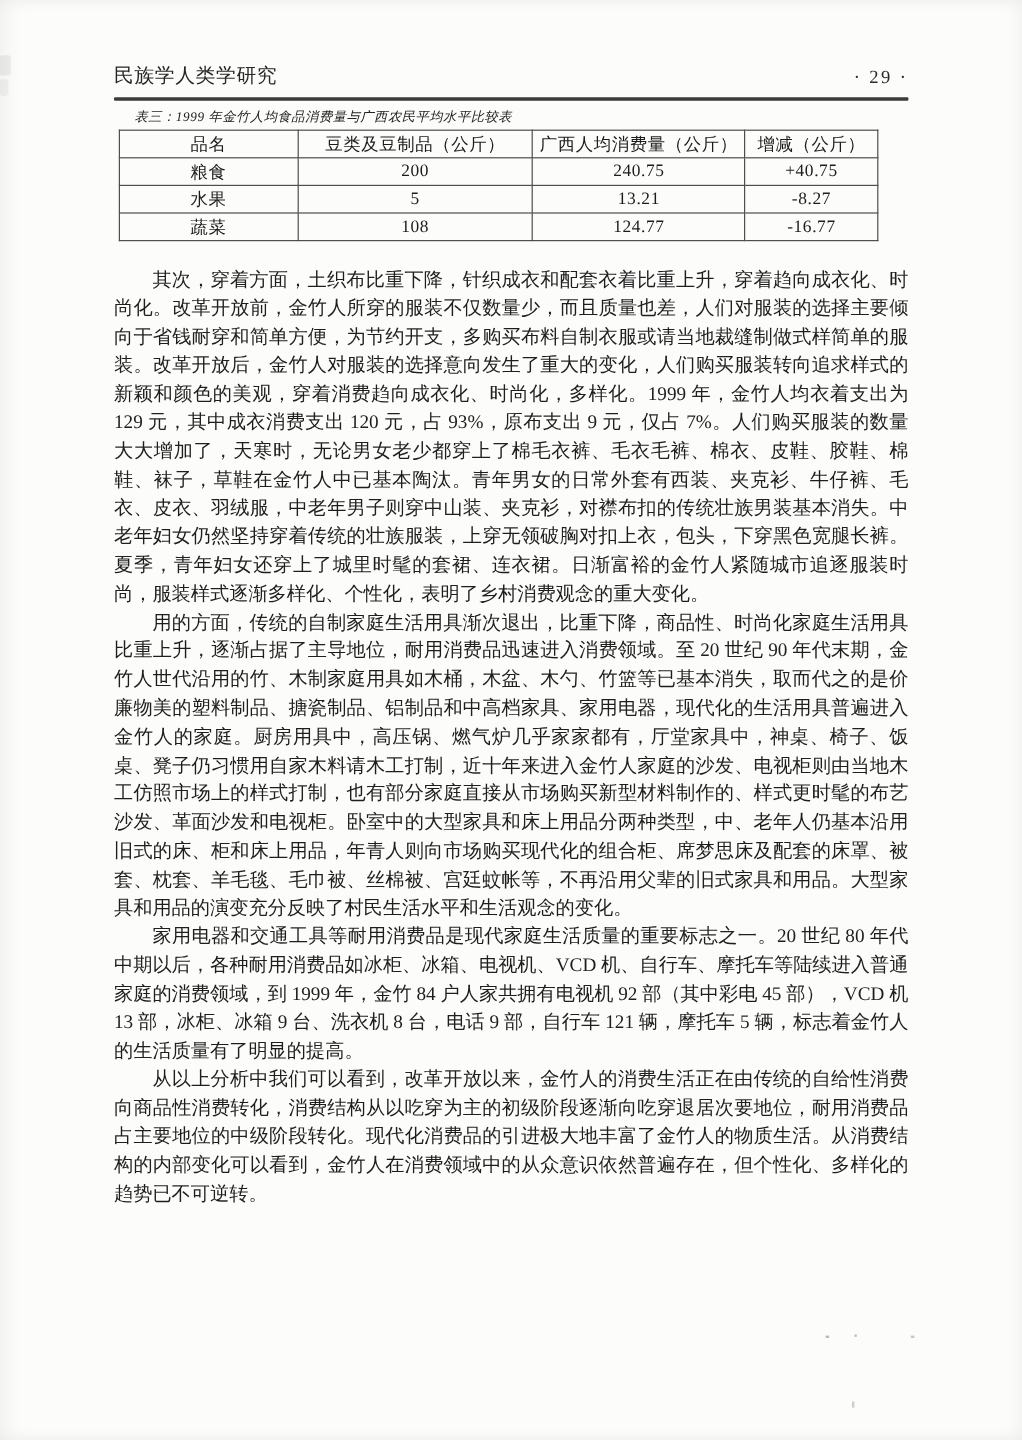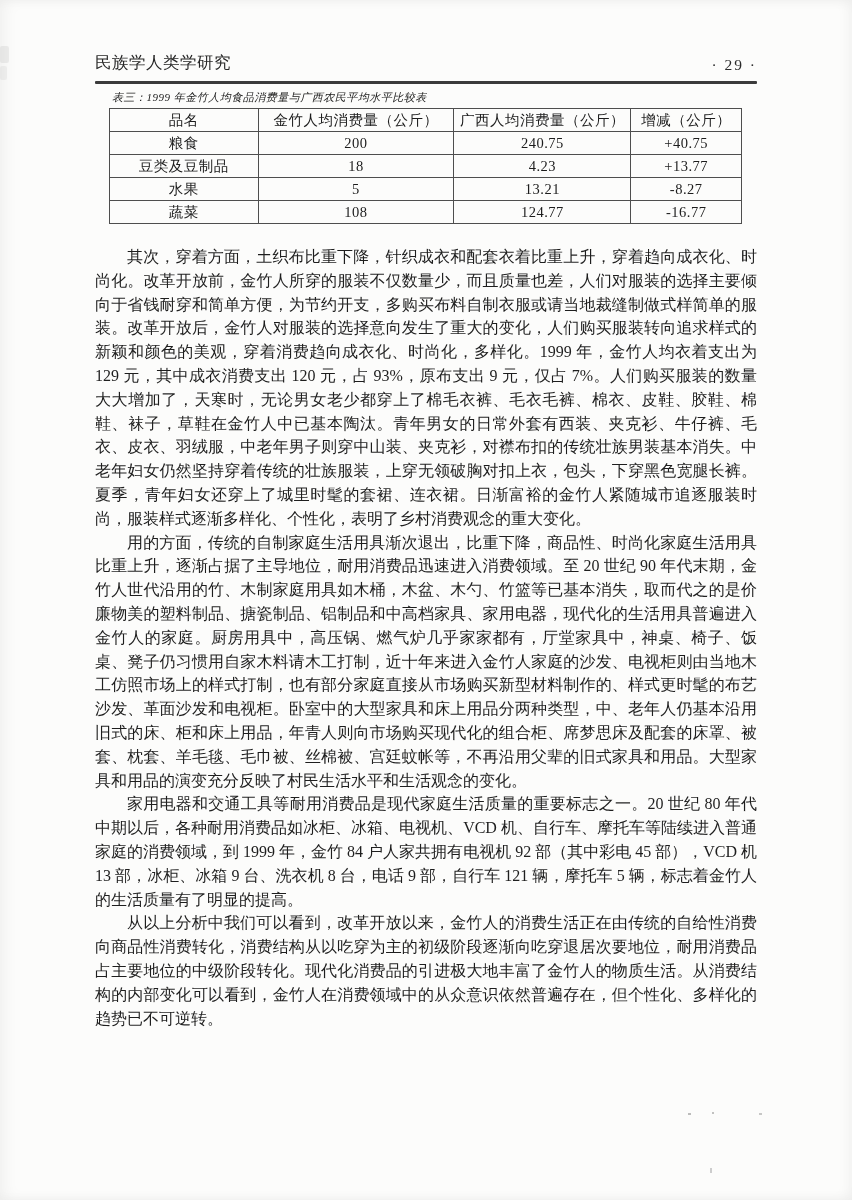--- a/index.html
+++ b/index.html
@@ -53,21 +53,21 @@
     font-size: 11px;
     font-style: italic;
     letter-spacing: 0.5px;
     color: #222;
   }
 
   table.cmp {
     border-collapse: collapse;
     width: 633px;
     margin-top: 3px;
-    margin-left: 14px;
+    margin-left: 4px;
     font-size: 14.5px;
     color: #1c1c1c;
   }
   table.cmp th, table.cmp td {
     border: 1px solid #4e4e4e;
     text-align: center;
     vertical-align: middle;
     font-weight: 400;
     padding: 1.5px 4px;
     height: 20px;
@@ -101,37 +101,31 @@
     <table class="cmp">
       <colgroup id="cmp-colgroup">
           <col style="width: 23.5%;">
           <col style="width: 31%;">
           <col style="width: 28%;">
           <col style="width: 17.5%;">
         </colgroup>
       <thead>
         <tr id="cmp-head-row">
             <th>品名</th>
-            <th>金竹人均消费量（公斤）</th>
+            <th>豆类及豆制品（公斤）</th>
             <th>广西人均消费量（公斤）</th>
             <th>增减（公斤）</th>
           </tr>
       </thead>
       <tbody id="cmp-body">
           <tr>
             <td>粮食</td>
             <td>200</td>
             <td>240.75</td>
             <td>+40.75</td>
-          </tr>
-          <tr>
-            <td>豆类及豆制品</td>
-            <td>18</td>
-            <td>4.23</td>
-            <td>+13.77</td>
           </tr>
           <tr>
             <td>水果</td>
             <td>5</td>
             <td>13.21</td>
             <td>-8.27</td>
           </tr>
           <tr>
             <td>蔬菜</td>
             <td>108</td>

